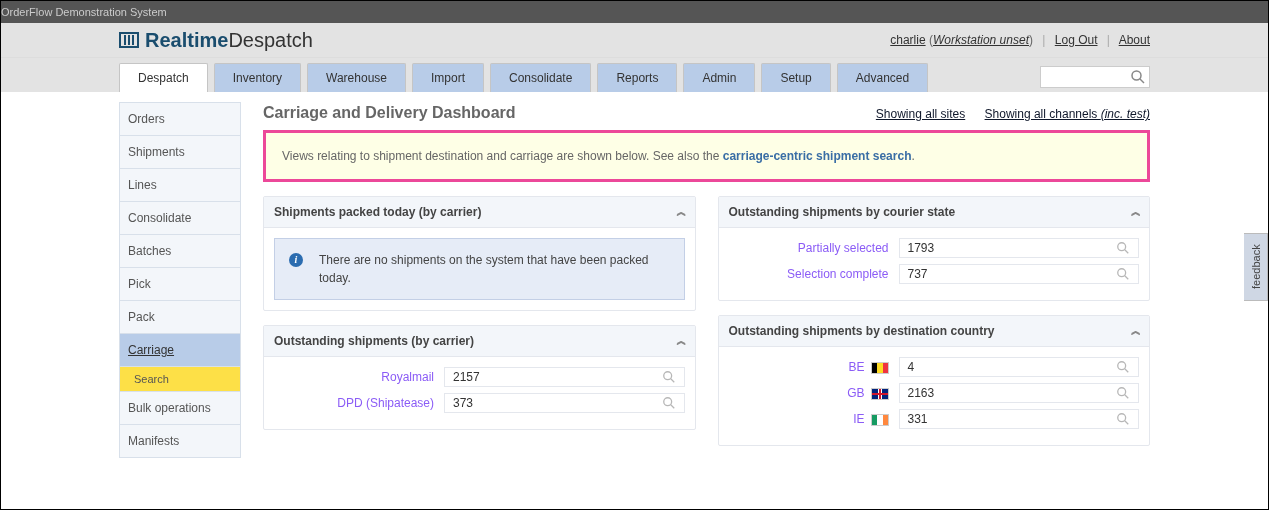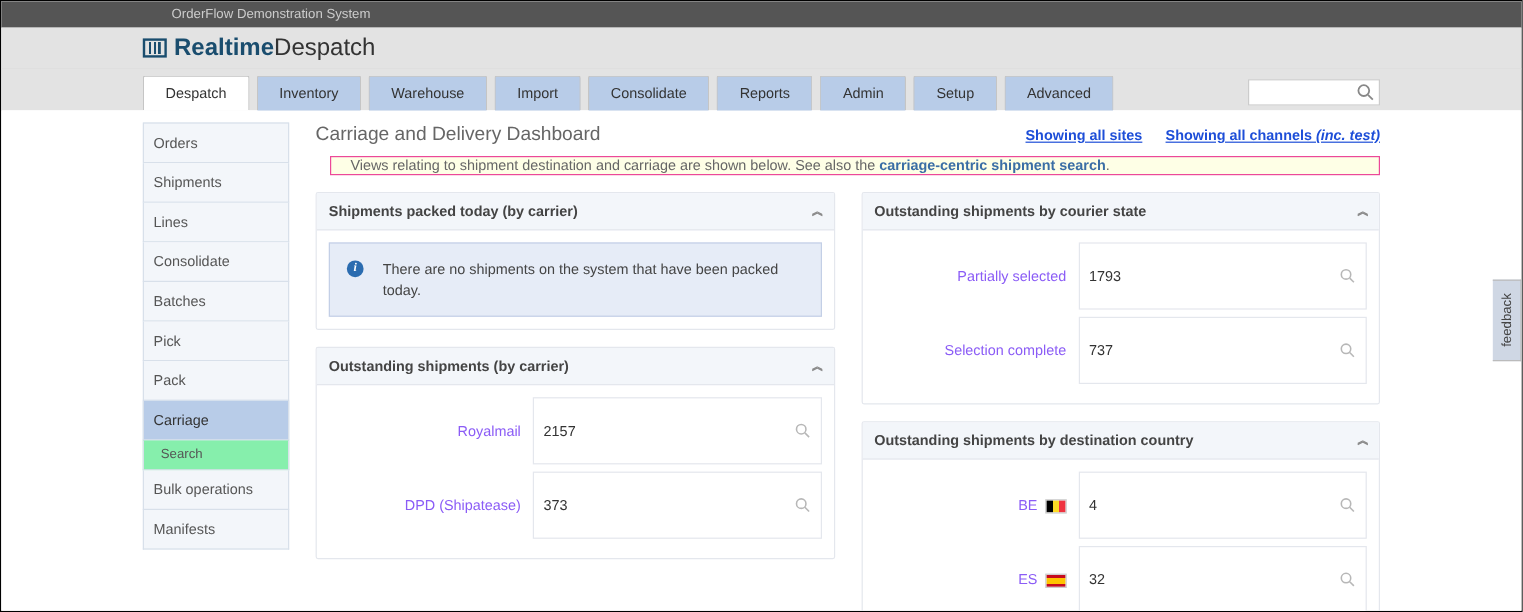--- a/index.html
+++ b/index.html
@@ -1,19 +1,19 @@
 <!DOCTYPE html>
 <html><head>
 <meta charset="utf-8">
 <style>
   * { box-sizing: border-box; margin: 0; padding: 0; }
   body { font-family: Arial, Helvetica, sans-serif; font-size: 12px; color: #333; background: #fff; }
   .page-wrap { width: 1269px; height: 510px; border: 1px solid #000; position: relative; overflow: hidden; }
 
-  .top-bar { background: #555; color: #ccc; height: 22px; line-height: 22px; padding-left: 142px; font-size: 11px; }
+  .top-bar { background: #555; color: #ccc; height: 22px; line-height: 22px; font-size: 11px; }
 
   .header-row { background: #e3e3e3; height: 35px; display: flex; align-items: center; padding: 0 118px; border-bottom: 1px solid #ddd; }
   .logo { display: flex; align-items: center; font-size: 20px; font-weight: bold; }
   .logo-icon { width: 20px; height: 16px; border: 2px solid #1a4d6e; margin-right: 6px; display: inline-flex; align-items: center; justify-content: center; }
   .logo-icon::before { content: ""; display: block; width: 10px; height: 10px; background: repeating-linear-gradient(90deg, #1a4d6e 0 2px, transparent 2px 4px); }
   .logo .blue { color: #1a4d6e; font-weight: bold; }
   .logo .dark { color: #333; font-weight: normal; }
   .header-right { margin-left: auto; font-size: 12px; color: #666; }
   .header-right a { color: #333; text-decoration: underline; cursor: pointer; }
   .header-right .sep { color: #aaa; margin: 0 6px; }
@@ -24,49 +24,49 @@
   .tab { background: #b8cce8; border: 1px solid #c5c5c5; border-bottom: none; padding: 7px 18px; font-size: 12px; color: #333; cursor: pointer; border-radius: 2px 2px 0 0; }
   .tab.active { background: #fff; font-weight: normal; }
   .search-wrap { margin-left: auto; margin-bottom: 4px; position: relative; }
   .search-input { width: 110px; height: 22px; border: 1px solid #ccc; padding: 2px 22px 2px 4px; font-size: 12px; }
   .search-icon-btn { position: absolute; right: 4px; top: 3px; width: 16px; height: 16px; cursor: pointer; }
 
   .main { display: flex; padding: 0 118px 0 118px; background: #fff; }
   .sidebar { width: 122px; margin-top: 10px; }
   .sidebar-item { border: 1px solid #d8e0ea; border-top: none; background: #f3f6fa; padding: 9px 8px; font-size: 12px; color: #555; cursor: pointer; }
   .sidebar-item:first-child { border-top: 1px solid #d8e0ea; }
-  .sidebar-item.active { background: #b8cce8; color: #333; }
-  .sidebar-sub { background: #86efac; padding: 6px 14px; border: 1px solid #d8e0ea; border-top: none; font-size: 11px; color: #555; cursor: pointer; }
+  .sidebar-item.active { background: #b8cce8; color: #333; text-decoration: underline; }
+  .sidebar-sub { background: #fde047; padding: 6px 14px; border: 1px solid #d8e0ea; border-top: none; font-size: 11px; color: #555; cursor: pointer; }
 
   .content { flex: 1; padding: 12px 0 0 22px; }
   .page-title-row { display: flex; align-items: baseline; margin-bottom: 8px; }
-  .page-title { font-size: 16px; color: #666; font-weight: normal; }
+  .page-title { font-size: 16px; color: #666; font-weight: bold; }
   .title-links { margin-left: auto; font-size: 12px; color: #888; }
-  .title-links a { color: #1d4ed8; text-decoration: underline; cursor: pointer; font-weight: bold; }
+  .title-links a { color: #0f172a; text-decoration: underline; cursor: pointer; }
   .title-links em { font-style: italic; }
   .title-sep { margin: 0 8px; color: #ccc; }
 
-  .banner { background: #feffe6; border: 1px solid #ec4899; padding: 0 16px; font-size: 12px; color: #666; margin-bottom: 14px; margin-left: 12px; }
+  .banner { background: #feffe6; border: 3px solid #ec4899; padding: 16px 16px; font-size: 12px; color: #666; margin-bottom: 14px; }
   .banner a { color: #3a6ea5; font-weight: bold; text-decoration: none; }
 
   .two-col { display: flex; gap: 22px; align-items: flex-start; }
   .col { flex: 1; display: flex; flex-direction: column; gap: 14px; }
 
   .panel { border: 1px solid #e4e7ed; border-radius: 2px; }
   .panel-header { background: #f3f6fa; padding: 8px 10px; font-size: 12px; font-weight: bold; color: #444; display: flex; align-items: center; border-bottom: 1px solid #e4e7ed; }
   .panel-header .collapse { margin-left: auto; color: #888; font-size: 10px; cursor: pointer; letter-spacing: -2px; }
   .panel-body { padding: 10px; }
 
   .info-box { background: #e6ecf7; border: 1px solid #c3cfe6; padding: 12px 14px 12px 44px; position: relative; font-size: 12px; color: #444; line-height: 1.5; }
   .info-icon { position: absolute; left: 14px; top: 14px; width: 14px; height: 14px; border-radius: 50%; background: #2b6cb0; color: #fff; font-size: 10px; font-weight: bold; text-align: center; line-height: 14px; font-style: italic; font-family: Georgia, serif; }
 
   .metric-row { display: flex; align-items: center; margin-bottom: 6px; }
   .metric-label { width: 170px; text-align: right; color: #8b5cf6; font-size: 12px; padding-right: 10px; }
   .flag { width: 18px; height: 12px; margin-left: 6px; border: 1px solid #ccc; display: inline-block; vertical-align: middle; }
-  .metric-value-box { flex: 1; border: 1px solid #e4e7ed; background: #fff; padding: 20px 8px; font-size: 12px; color: #333; position: relative; display: flex; align-items: flex-end; }
+  .metric-value-box { flex: 1; border: 1px solid #e4e7ed; background: #fff; padding: 2px 8px; font-size: 12px; color: #333; position: relative; display: flex; align-items: flex-end; }
   .mag { margin-left: auto; width: 14px; height: 14px; cursor: pointer; opacity: 0.6; }
 
   .flag-be { background: linear-gradient(90deg, #000 0 33%, #fdda24 33% 66%, #ef3340 66%); }
   .flag-es { background: linear-gradient(180deg, #c60b1e 0 25%, #ffc400 25% 75%, #c60b1e 75%); }
   .flag-gb { background: #00247d; position: relative; overflow: hidden; }
   .flag-gb::before { content:""; position:absolute; inset:0; background: linear-gradient(to bottom, transparent 40%, #fff 40% 60%, transparent 60%), linear-gradient(to right, transparent 40%, #fff 40% 60%, transparent 60%); }
   .flag-gb::after { content:""; position:absolute; inset:0; background: linear-gradient(to bottom, transparent 44%, #cf142b 44% 56%, transparent 56%), linear-gradient(to right, transparent 44%, #cf142b 44% 56%, transparent 56%); }
   .flag-ie { background: linear-gradient(90deg, #169b62 0 33%, #fff 33% 66%, #ff883e 66%); }
 
   .feedback-tab { position: absolute; right: 0; top: 232px; width: 24px; height: 68px; background: #cfd7e4; color: #444; font-size: 11px; writing-mode: vertical-rl; text-align: center; line-height: 24px; border: 1px solid #bbb; border-right: none; cursor: pointer; transform: rotate(180deg); }
@@ -80,20 +80,28 @@
 
   <div class="top-bar">
     <span>OrderFlow Demonstration System</span>
   </div>
 
   <div class="header-row">
     <div class="logo">
       <span class="logo-icon"></span>
       <span class="blue">Realtime</span>
         <span class="dark">Despatch</span>
+    </div>
+    <div class="header-right">
+      <a>charlie</a>
+      (<em><a>Workstation unset</a></em>)
+      <span class="sep">|</span>
+      <a>Log Out</a>
+      <span class="sep">|</span>
+      <a>About</a>
     </div>
   </div>
 
   <div class="nav-row">
     <div class="tabs" id="nav-tabs">
         <div class="tab active">Despatch</div>
         <div class="tab">Inventory</div>
         <div class="tab">Warehouse</div>
         <div class="tab">Import</div>
         <div class="tab">Consolidate</div>
@@ -227,30 +235,20 @@
                   <div class="metric-label"><span>BE</span><span class="flag flag-be"></span></div>
                   <div class="metric-value-box">
                     <span>4</span>
                     <span class="mag"><svg class="mag-svg" viewBox="0 0 16 16">
                         <circle cx="6.5" cy="6.5" r="4.5" fill="none" stroke="#888" stroke-width="1.5"></circle>
                         <line x1="10" y1="10" x2="14" y2="14" stroke="#888" stroke-width="1.5"></line>
                       </svg></span>
                   </div>
                 </div>
                 <div class="metric-row">
-                  <div class="metric-label"><span>ES</span><span class="flag flag-es"></span></div>
-                  <div class="metric-value-box">
-                    <span>32</span>
-                    <span class="mag"><svg class="mag-svg" viewBox="0 0 16 16">
-                        <circle cx="6.5" cy="6.5" r="4.5" fill="none" stroke="#888" stroke-width="1.5"></circle>
-                        <line x1="10" y1="10" x2="14" y2="14" stroke="#888" stroke-width="1.5"></line>
-                      </svg></span>
-                  </div>
-                </div>
-                <div class="metric-row">
                   <div class="metric-label"><span>GB</span><span class="flag flag-gb"></span></div>
                   <div class="metric-value-box">
                     <span>2163</span>
                     <span class="mag"><svg class="mag-svg" viewBox="0 0 16 16">
                         <circle cx="6.5" cy="6.5" r="4.5" fill="none" stroke="#888" stroke-width="1.5"></circle>
                         <line x1="10" y1="10" x2="14" y2="14" stroke="#888" stroke-width="1.5"></line>
                       </svg></span>
                   </div>
                 </div>
                 <div class="metric-row">

